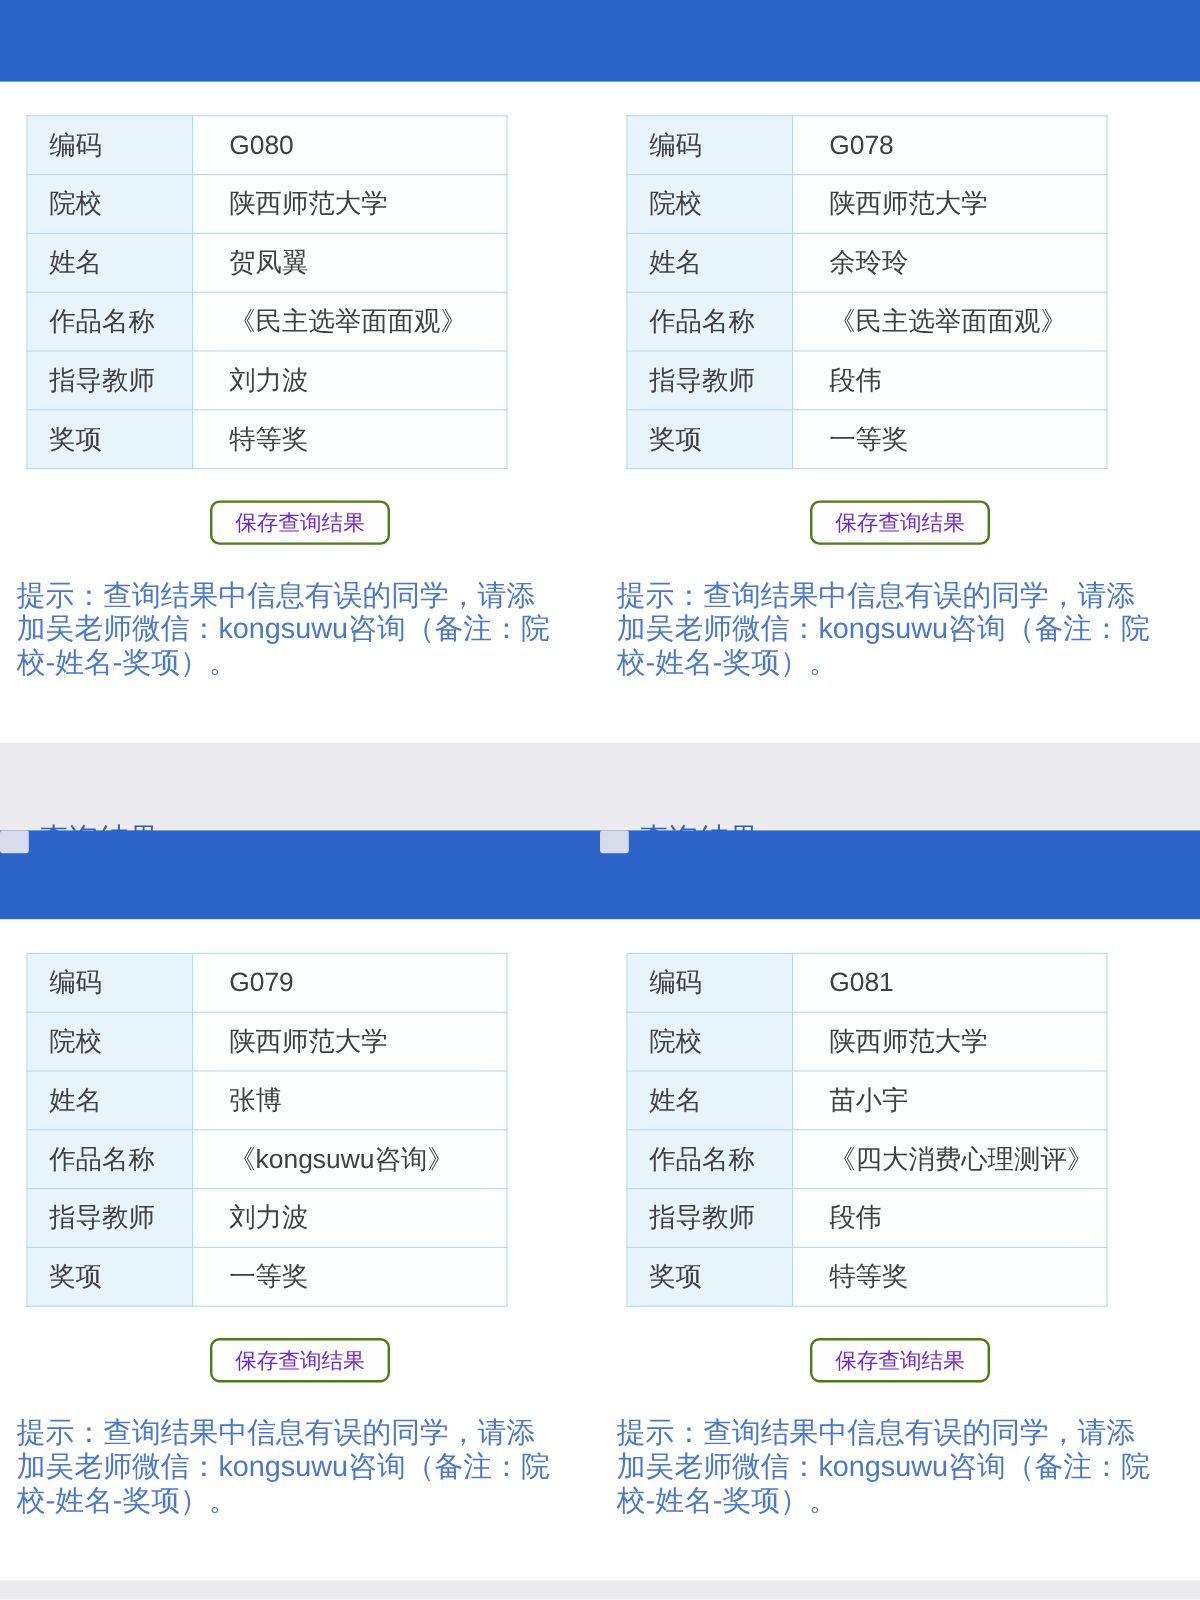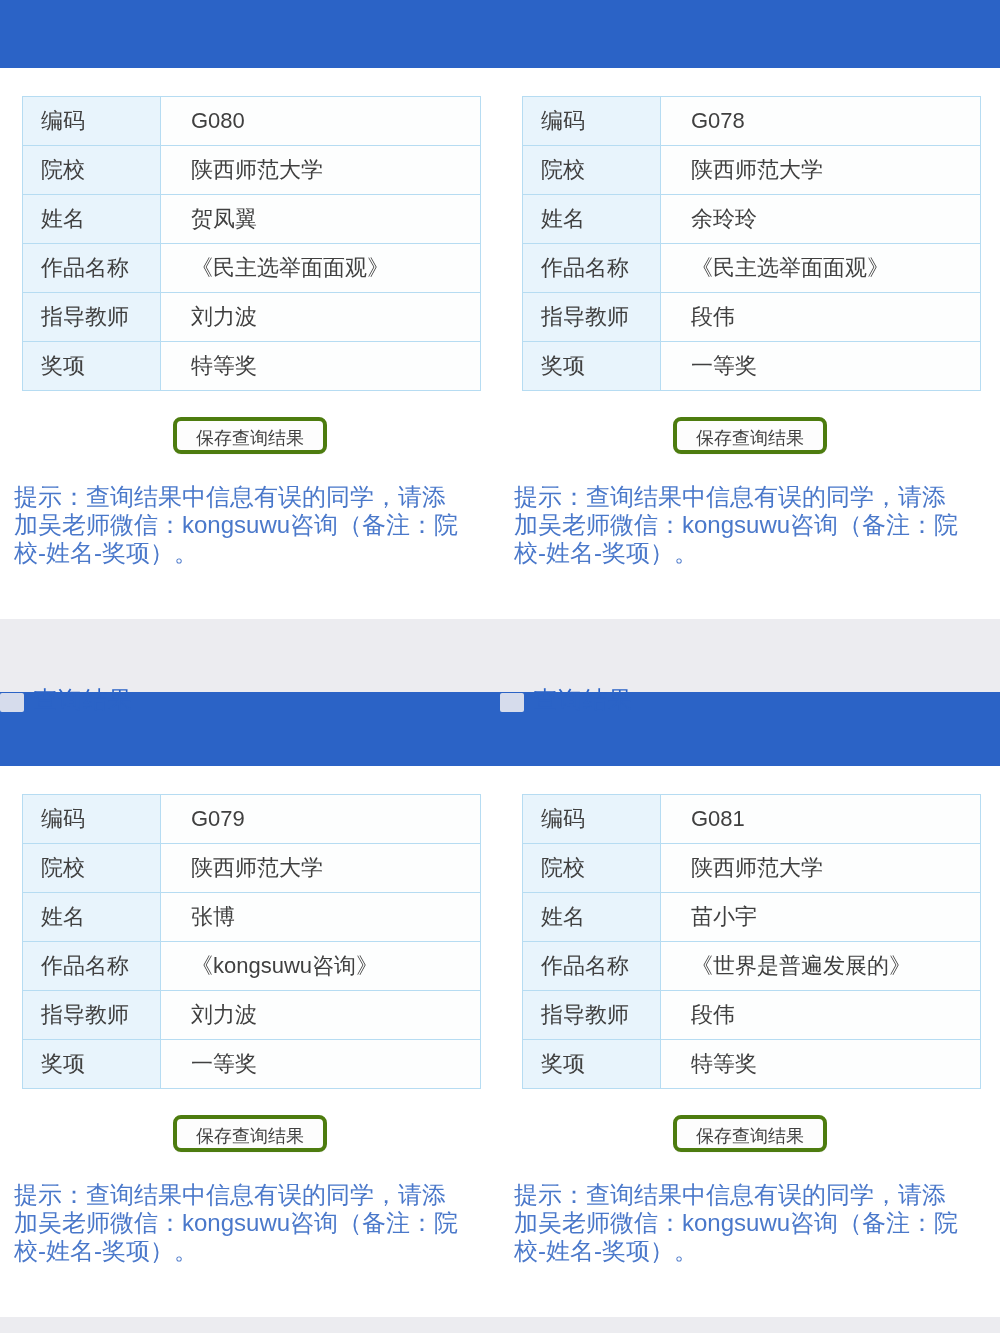--- a/index.html
+++ b/index.html
@@ -45,41 +45,41 @@
   .band-bottom{height:75px;}
   
   .content{
     display:flex;background:#ffffff;
     padding-top:28px;padding-bottom:52px;
   }
   .card{width:50%;}
   .result-table{
     border-collapse:collapse;
     margin:0 19px 0 22px;
-    width:459px;
+    width:401px;
     background:var(--value-bg);
   }
   .result-table td{
     border:1px solid var(--tbl-border);
     height:49px;
     font-size:22px;
     color:var(--cell-text);
     vertical-align:middle;
   }
   td.lbl{
     width:138px;background:var(--label-bg);padding-left:18px;
   }
   td.val{
     background:var(--value-bg);padding-left:30px;
   }
   .btn-row{text-align:center;margin-top:26px;}
   .save-btn{
     display:inline-block;height:37px;line-height:35px;padding:0 19px;
-    font-size:18px;color:#404040;
-    background:#fdfdfd;border:4px solid #4d7c0f;border-radius:8px;
+    font-size:18px;color:#6d28d9;
+    background:#fdfdfd;border:2px solid #4d7c0f;border-radius:8px;
     font-family:inherit;cursor:pointer;
     box-shadow:0 1px 1px rgba(0,0,0,0.03);
   }
   .tip{
     margin:29px 0 0 14px;width:450px;
     font-size:24px;line-height:28px;color:var(--tip-color);
     word-break:break-all;
   }
 </style>
 </head>
@@ -226,21 +226,21 @@
       <tr>
         <td class="lbl">院校</td>
         <td class="val">陕西师范大学</td>
       </tr>
       <tr>
         <td class="lbl">姓名</td>
         <td class="val">苗小宇</td>
       </tr>
       <tr>
         <td class="lbl">作品名称</td>
-        <td class="val">《世界是普遍发展的》</td>
+        <td class="val">《四大消费心理测评》</td>
       </tr>
       <tr>
         <td class="lbl">指导教师</td>
         <td class="val">段伟</td>
       </tr>
       <tr>
         <td class="lbl">奖项</td>
         <td class="val">特等奖</td>
       </tr>
     </tbody>

